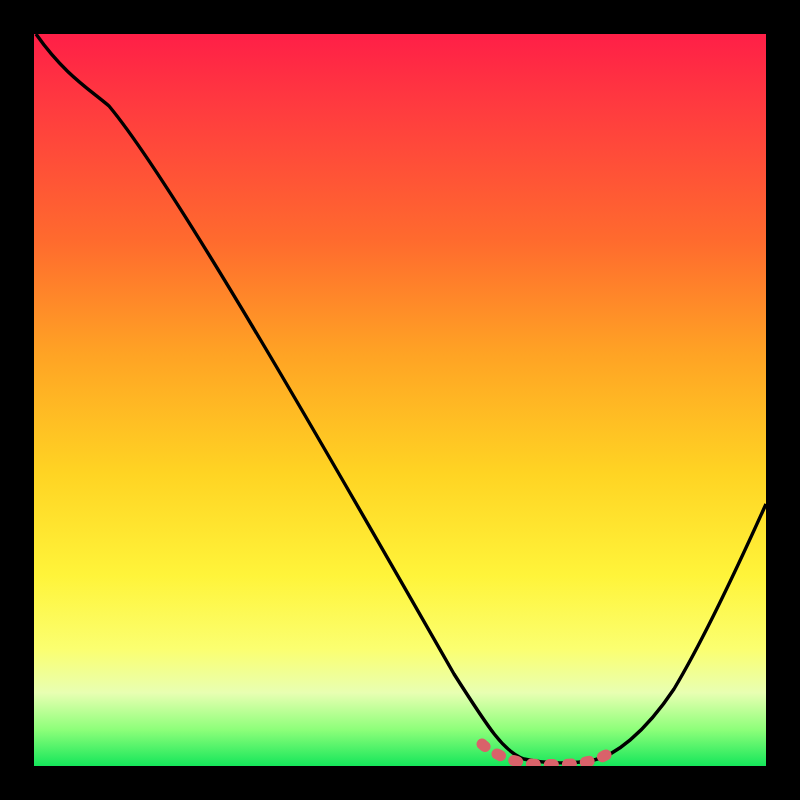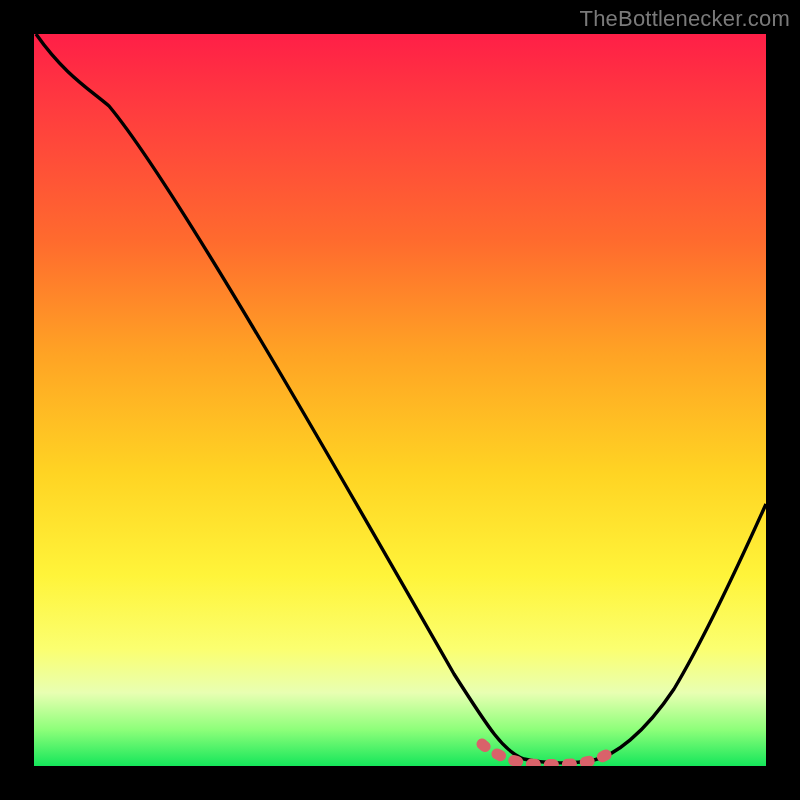--- a/index.html
+++ b/index.html
@@ -52,21 +52,20 @@
     inset: 0;
     width: 100%;
     height: 100%;
   }
 </style>
 </head>
 <body>
 
 <div class="frame">
 
-  <div class="watermark">TheBottlenecker.com</div>
 
   <div class="plot-area">
     <svg class="curve" viewBox="0 0 732 732" preserveAspectRatio="none">
 
       <path d="M 2 0
                C 30 40, 55 55, 75 72
                C 140 150, 300 430, 420 640
                C 455 695, 470 718, 490 725
                C 510 730, 540 730, 560 726
                C 580 722, 610 700, 640 655

